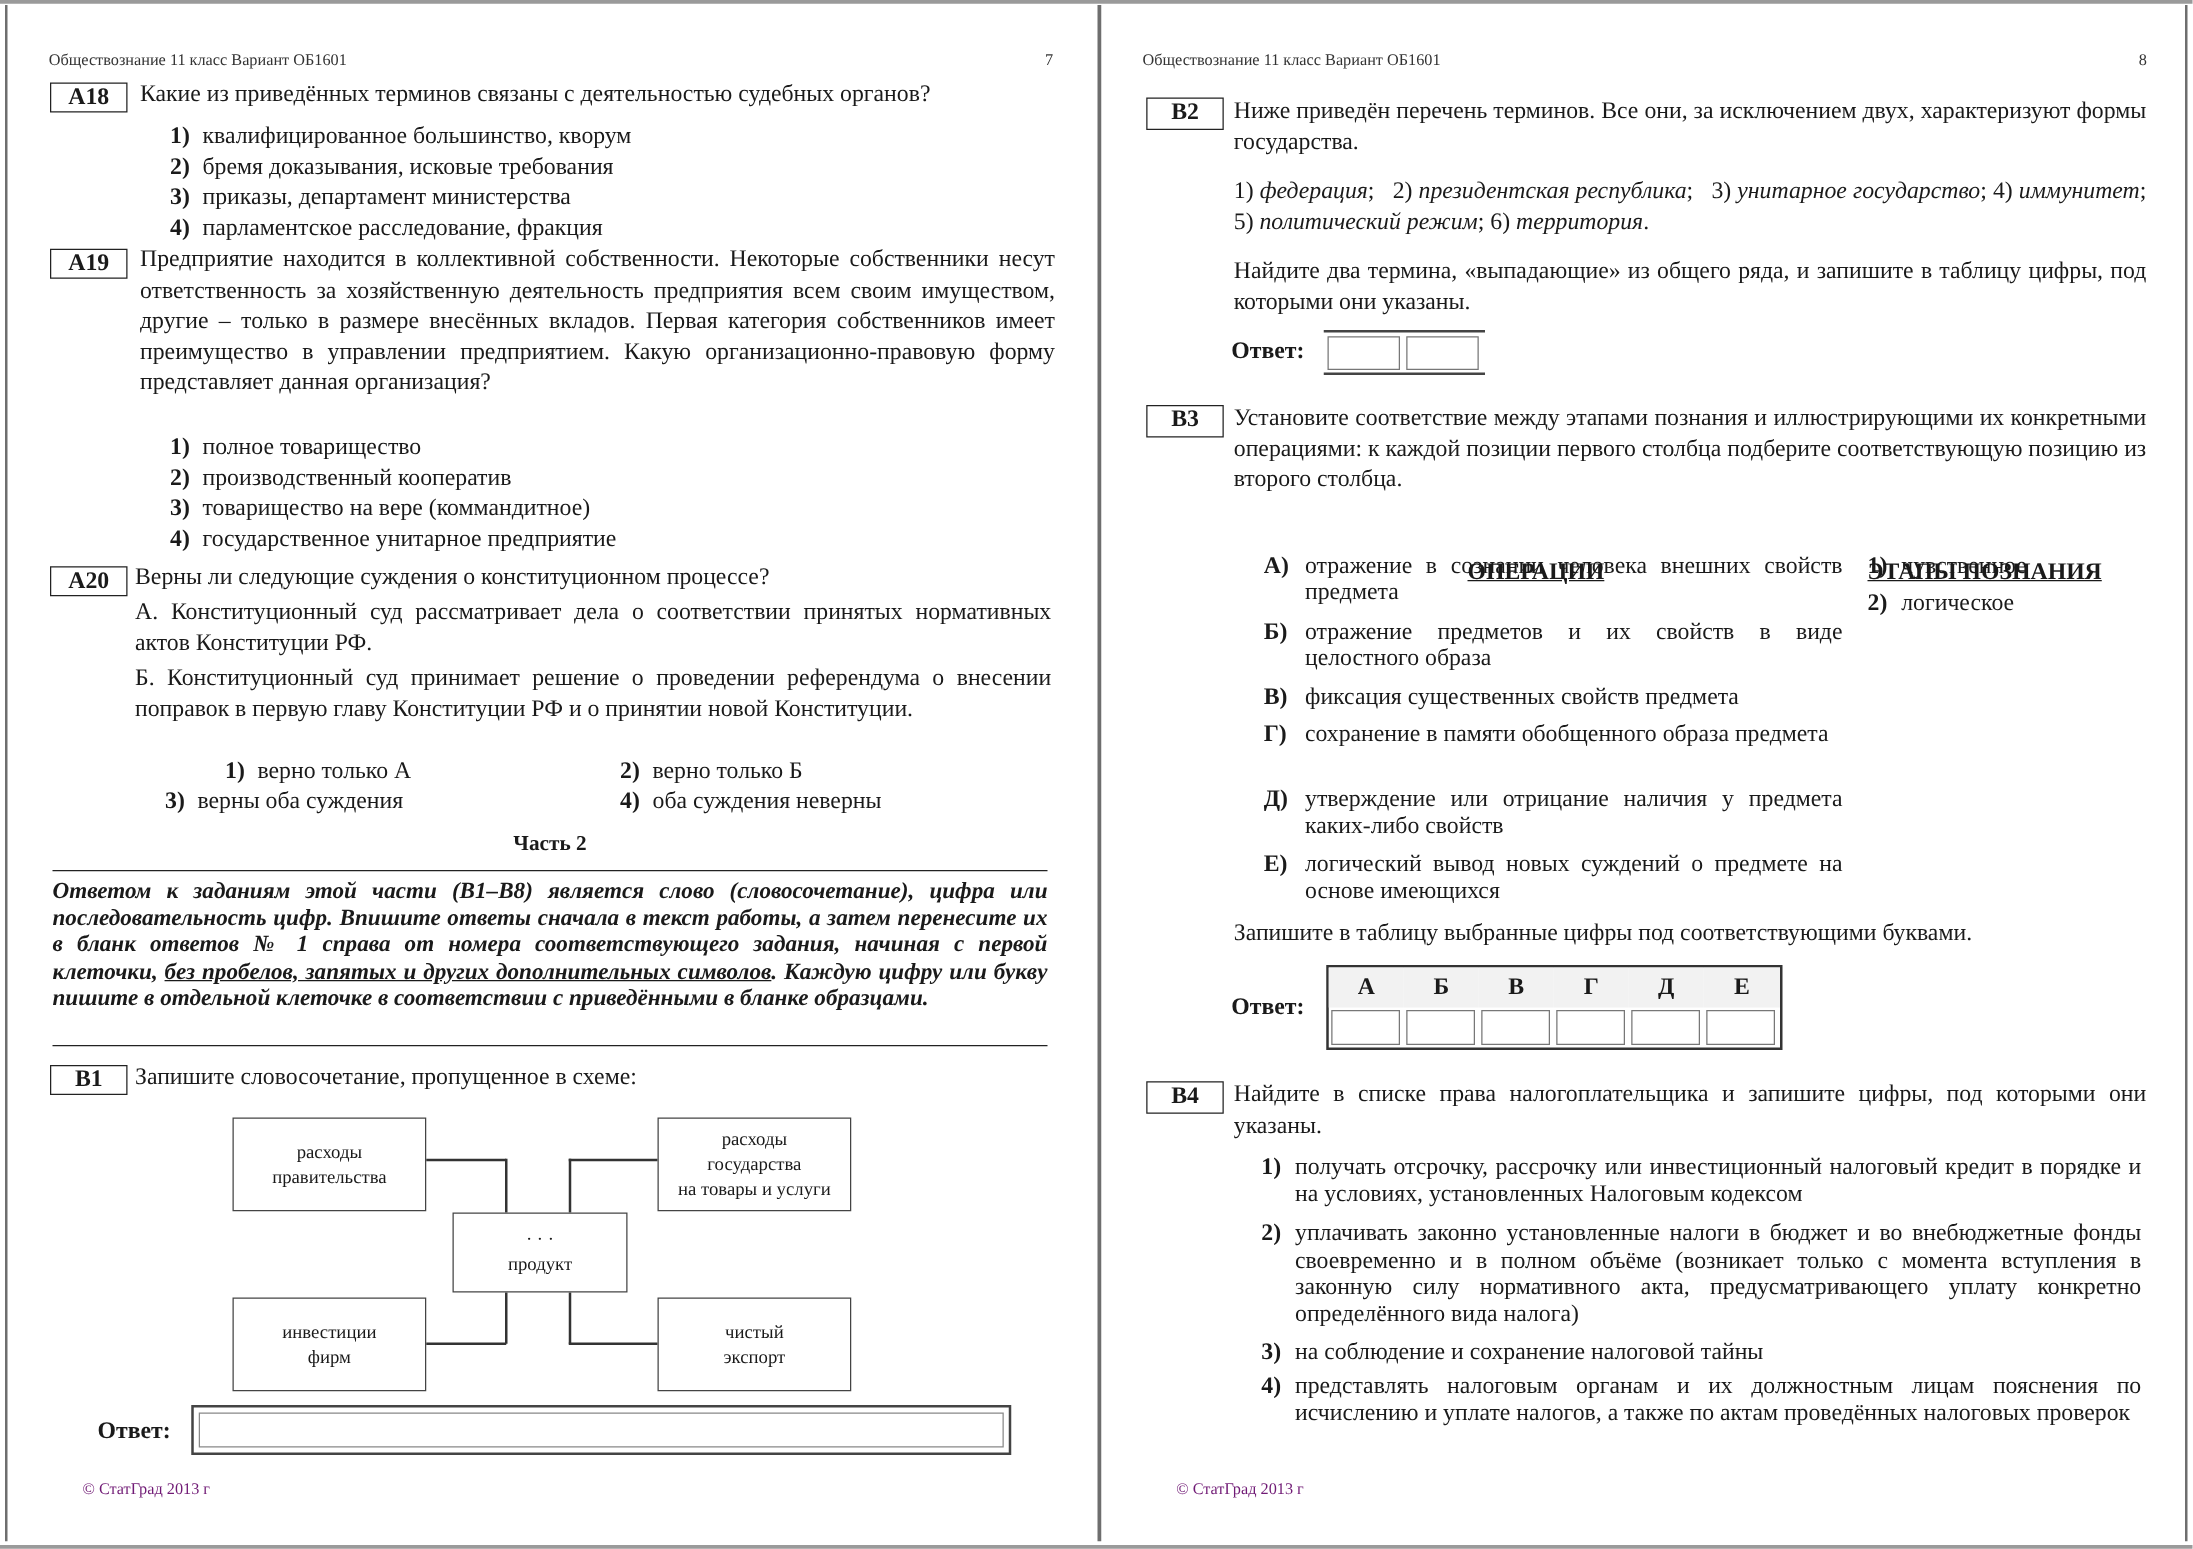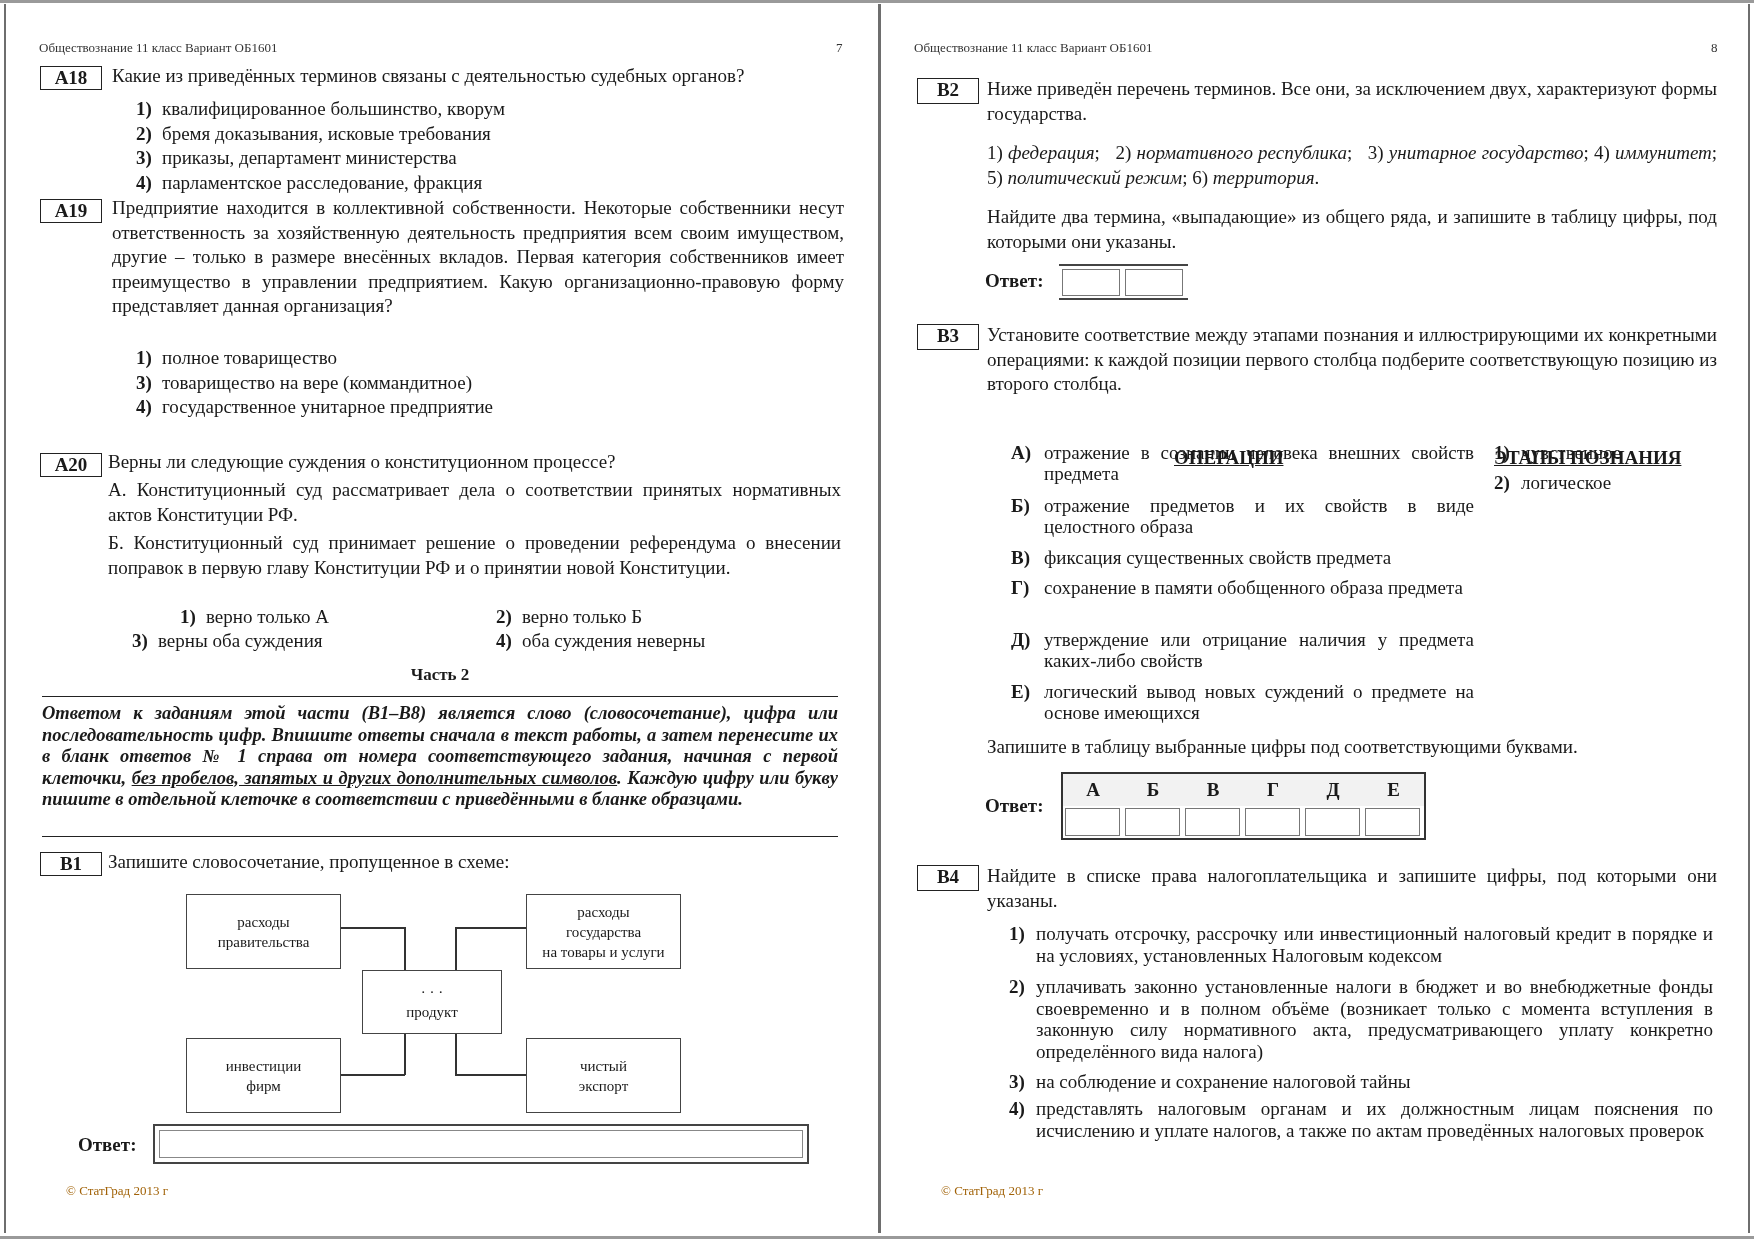--- a/index.html
+++ b/index.html
@@ -24,21 +24,21 @@
   .instr { font-size:18.5px; line-height:21.5px; font-style:italic; font-weight:bold; text-align:justify; }
   .instr u { text-decoration:underline; }
   .dbox { position:absolute; border:1.5px solid #444; box-sizing:border-box; font-size:15px; line-height:20px;
           text-align:center; display:flex; flex-direction:column; justify-content:center; background:#fff; }
   .dline { position:absolute; background:#333; }
   .ans-label { font-size:19px; font-weight:bold; }
   .ans-long { position:absolute; border:2px solid #444; box-sizing:border-box; }
   .ans-long::after { content:""; position:absolute; left:4px; top:4px; right:4px; bottom:4px; border:1px solid #888; }
   .cell { position:absolute; border:1px solid #777; box-sizing:border-box; background:#fff; }
   .cellwrap { position:absolute; border-top:2px solid #444; border-bottom:2px solid #444; box-sizing:border-box; }
-  .copy { font-size:13px; color:#a16207; }
+  .copy { font-size:13px; color:#701a75; }
   .colhead { font-size:19px; font-weight:bold; text-decoration:underline; white-space:nowrap;margin-top:40px; }
   .mlet { position:absolute; font-weight:bold; font-size:19px; }
   .mtxt { position:absolute; font-size:19px; line-height:21px; text-align:justify; }
   .tbl { position:absolute; border:2px solid #333; box-sizing:border-box; }
   .tbl .th { position:absolute; top:0; height:32px; background:#f2f2f2; font-weight:bold; font-size:19px; text-align:center; line-height:32px; }
   .tbl .td { position:absolute; top:34px; height:28px; border:1px solid #777; box-sizing:border-box; background:#fff; }
   .b4opt { position:absolute; font-size:19px; line-height:21.5px; text-align:justify; }
   .b4num { position:absolute; font-size:19px; font-weight:bold; }
 </style>
 </head>
@@ -56,20 +56,21 @@
     <div class="opt"><b>1)</b><span>квалифицированное большинство, кворум</span></div>
     <div class="opt"><b>2)</b><span>бремя доказывания, исковые требования</span></div>
     <div class="opt"><b>3)</b><span>приказы, департамент министерства</span></div>
     <div class="opt"><b>4)</b><span>парламентское расследование, фракция</span></div>
   </div>
 
   <div class="qbox" style="left:34px;top:195px;">А19</div>
   <div class="abs qtext last" style="left:106px;top:192px;width:732px;">Предприятие находится в коллективной собственности. Некоторые собственники несут ответственность за хозяйственную деятельность предприятия всем своим имуществом, другие – только в размере внесённых вкладов. Первая категория собственников имеет преимущество в управлении предприятием. Какую организационно-правовую форму представляет данная организация?</div>
   <div class="abs" style="left:130px;top:342px;">
     <div class="opt"><b>1)</b><span>полное товарищество</span></div>
+    <div class="opt"><b>2)</b><span>производственный кооператив</span></div>
     <div class="opt"><b>3)</b><span>товарищество на вере (коммандитное)</span></div>
     <div class="opt"><b>4)</b><span>государственное унитарное предприятие</span></div>
   </div>
 
   <div class="qbox" style="left:34px;top:449px;">А20</div>
   <div class="abs qtext" style="left:102px;top:446px;white-space:nowrap;">Верны ли следующие суждения о конституционном процессе?</div>
   <div class="abs qtext last" style="left:102px;top:474px;width:733px;">А. Конституционный суд рассматривает дела о соответствии принятых нормативных актов Конституции РФ.</div>
   <div class="abs qtext last" style="left:102px;top:527px;width:733px;">Б. Конституционный суд принимает решение о проведении референдума о внесении поправок в первую главу Конституции РФ и о принятии новой Конституции.</div>
   <div class="abs opt" style="left:126px;top:601px;margin-left:48px;"><b>1)</b><span>верно только А</span></div>
   <div class="abs opt" style="left:490px;top:601px;"><b>2)</b><span>верно только Б</span></div>
@@ -125,21 +126,21 @@
 </div>
 
 <div class="page right">
   <div class="abs hdr" style="left:33px;top:36px;">Обществознание 11 класс Вариант ОБ1601</div>
   <div class="abs pnum" style="left:830px;top:36px;">8</div>
 
   <div class="qbox" style="left:36px;top:74px;height:26px;">В2</div>
   <div class="abs qtext last" style="left:106px;top:73px;width:730px;">Ниже приведён перечень терминов. Все они, за исключением двух, характеризуют формы государства.</div>
   <div class="abs qtext last" style="left:106px;top:137px;width:730px;">
     <span><span>1)</span> <i>федерация</i>;&nbsp;&nbsp;</span>
-    <span><span>2)</span> <i>нормативного республика</i>;&nbsp;&nbsp;</span>
+    <span><span>2)</span> <i>президентская республика</i>;&nbsp;&nbsp;</span>
     <span><span>3)</span> <i>унитарное государство</i>;</span>
     <span><span>4)</span> <i>иммунитет</i>;</span>
     <span><span>5)</span> <i>политический режим</i>;</span>
     <span><span>6)</span> <i>территория</i>.</span>
   </div>
   <div class="abs qtext last" style="left:106px;top:201px;width:730px;">Найдите два термина, «выпадающие» из общего ряда, и запишите в таблицу цифры, под которыми они указаны.</div>
   <div class="abs ans-label" style="left:104px;top:266px;">Ответ:</div>
   <div class="cellwrap" style="left:178px;top:260px;width:129px;height:36px;">
     <div class="cell" style="left:3px;top:3px;width:58px;height:27px;"></div>
     <div class="cell" style="left:66px;top:3px;width:58px;height:27px;"></div>

